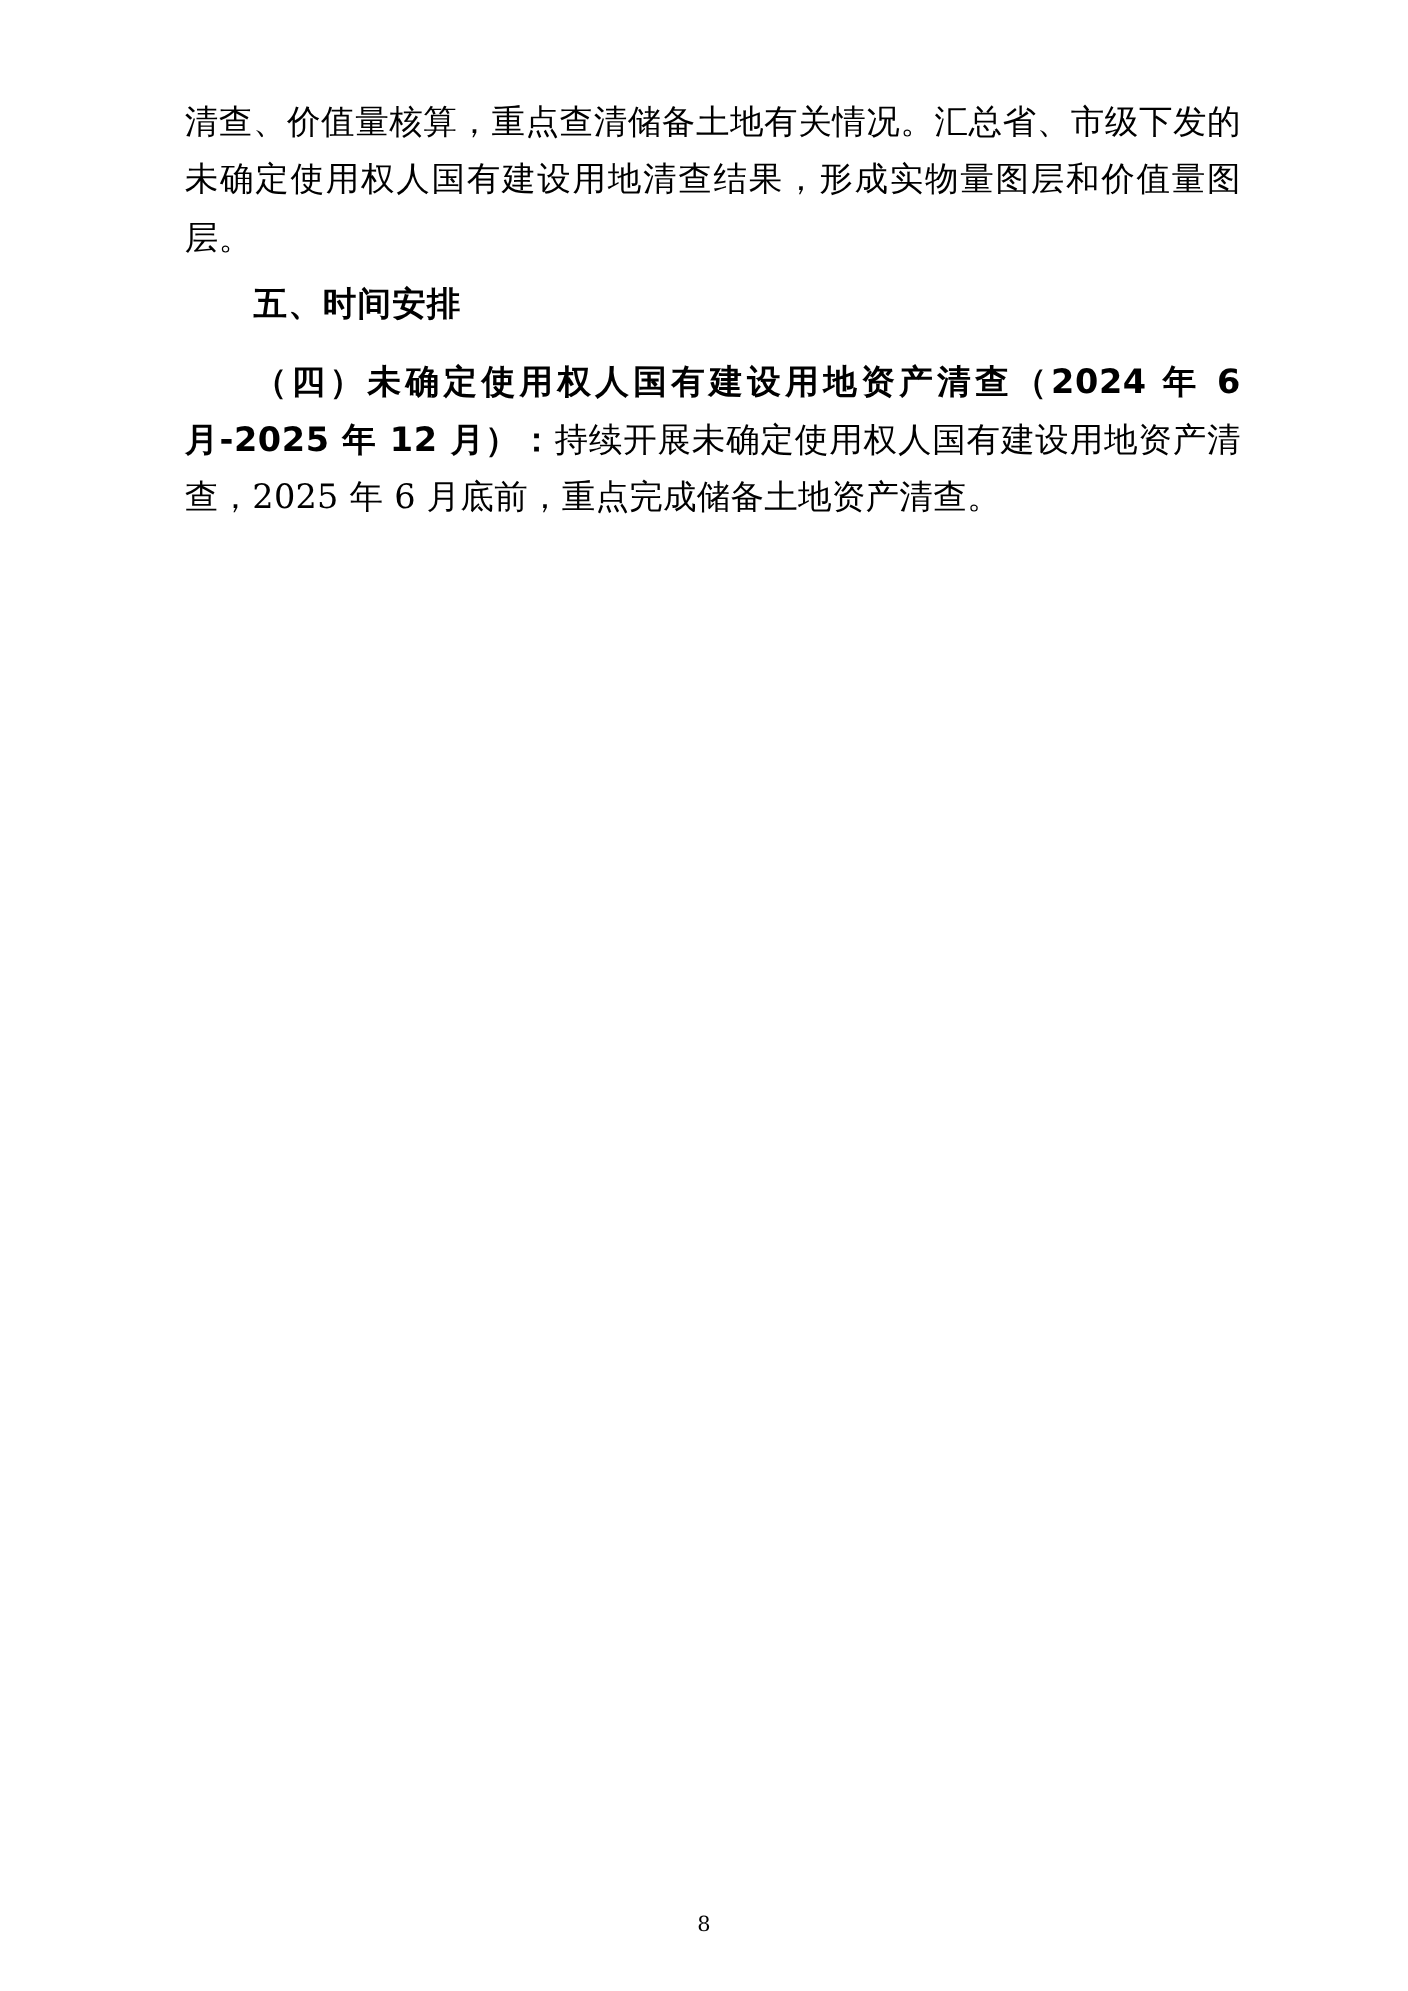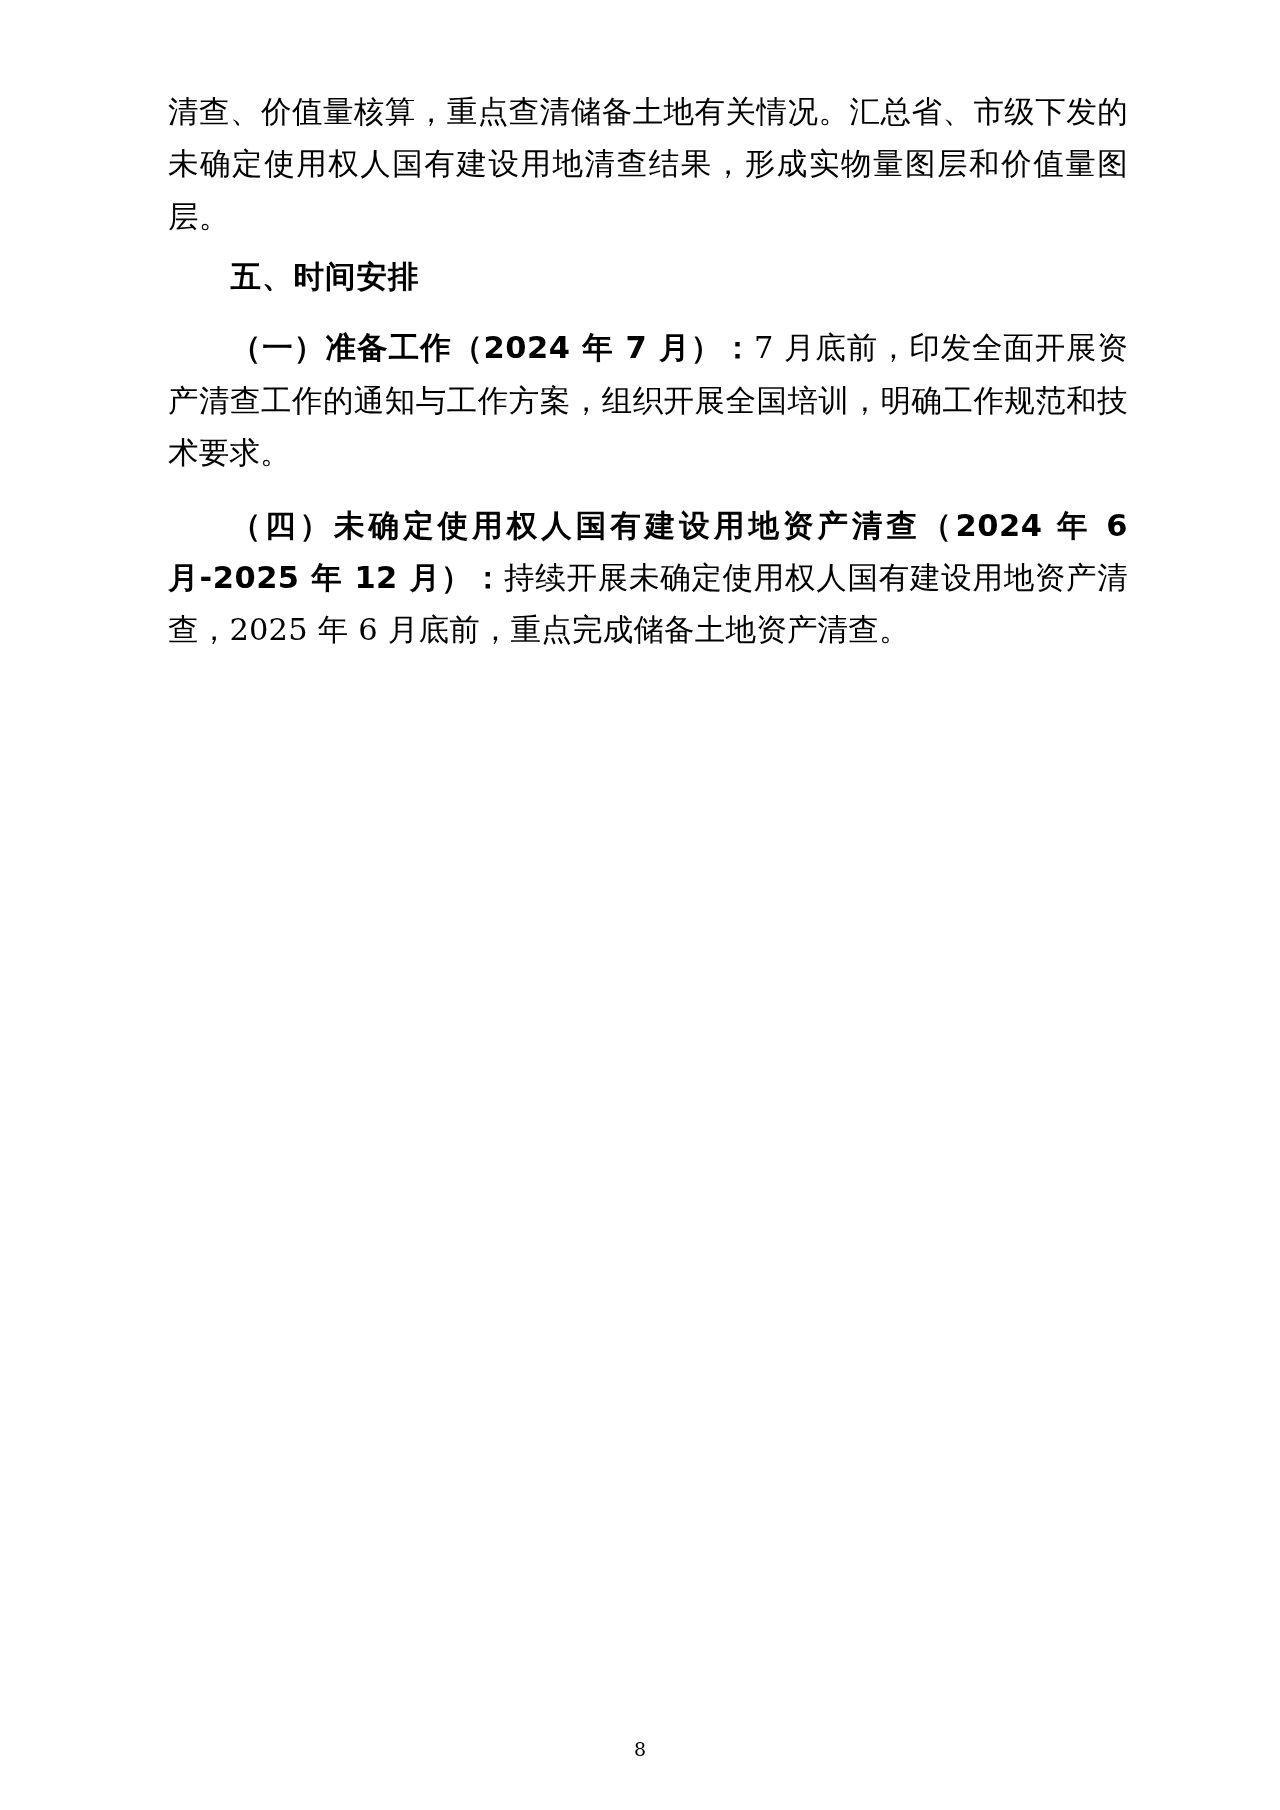--- a/index.html
+++ b/index.html
@@ -70,23 +70,20 @@
 <body>
 
 <div class="page">
   <div class="body-text">
 
     <p class="p cont">清查、价值量核算，重点查清储备土地有关情况。汇总省、市级下发的未确定使用权人国有建设用地清查结果，形成实物量图层和价值量图层。</p>
 
 
     <p class="heading">五、时间安排</p>
 
-    <p class="p indent gap">
-      <span class="sub-bold">（一）准备工作（2024 年 7 月）：</span><span>7 月底前，印发全面开展资产清查工作的通知与工作方案，组织开展全国培训，明确工作规范和技术要求。</span>
-    </p>
 
 
 
     <p class="p indent gap">
       <span class="sub-bold">（四）未确定使用权人国有建设用地资产清查（2024 年 6 月-2025 年 12 月）：</span><span>持续开展未确定使用权人国有建设用地资产清查，2025 年 6 月底前，重点完成储备土地资产清查。</span>
     </p>
 
   </div>
 
   <div class="page-number">8</div>

